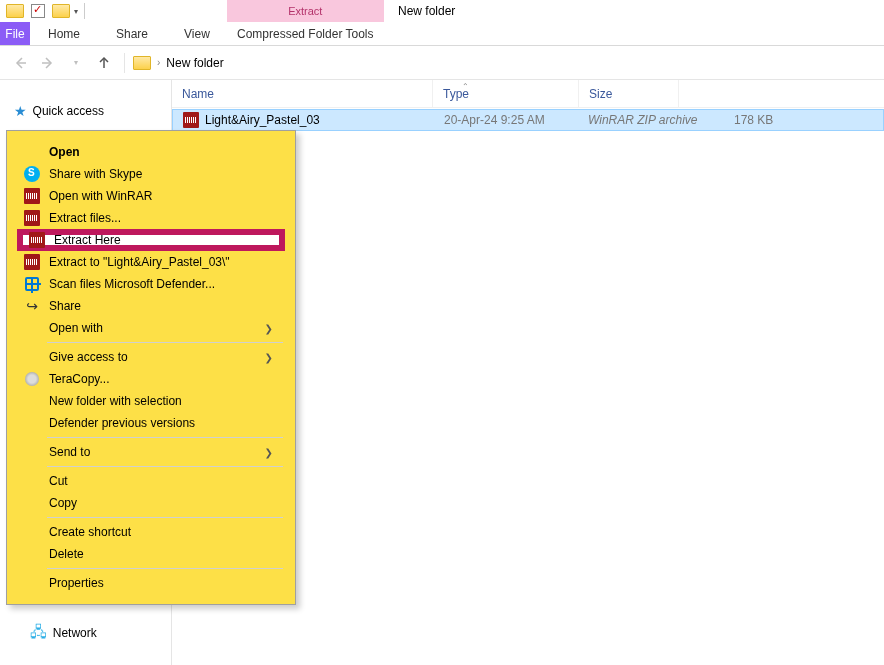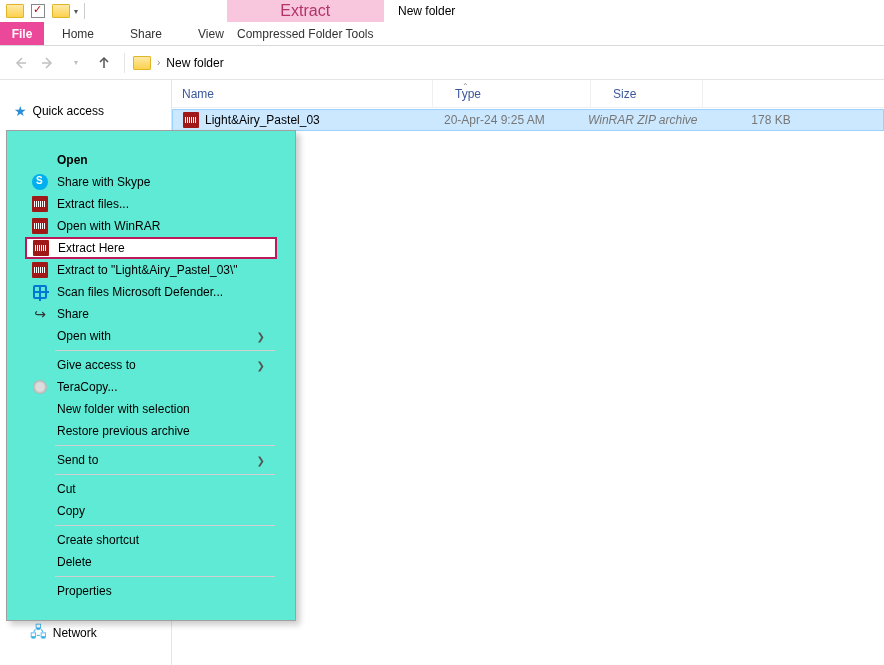--- a/index.html
+++ b/index.html
@@ -9,24 +9,24 @@
     .title-bar { height: 22px; display: flex; align-items: center; padding: 0 4px; background: #fff; }
     .title-bar .qat { display: flex; align-items: center; gap: 1px; }
     .qat-item { width: 22px; height: 22px; display: flex; align-items: center; justify-content: center; }
     .qat-folder { width: 18px; height: 14px; background: linear-gradient(#ffe9a6,#fcd14b); border: 1px solid #e0b528; border-radius: 1px; }
     .qat-sep { width: 6px; height: 22px; display: flex; align-items: center; justify-content: center; color: #555; }
     .title-bar .chev { font-size: 8px; color: #555; }
     .title-bar .pipe { width:1px; height:16px; background:#ccc; margin:0 4px; }
 
     
     .ribbon-tabs { height: 24px; display: flex; align-items: stretch; border-bottom: 1px solid #d9d9d9; position: relative; }
-    .ribbon-tabs .file-tab { background: #ec4899; color: #fff; width: 44px; display: flex; align-items: center; justify-content: center; font-weight: bold; }
+    .ribbon-tabs .file-tab { background: #8b5cf6; color: #fff; width: 30px; display: flex; align-items: center; justify-content: center; }
     .ribbon-tabs .tab { padding: 0 18px; display: flex; align-items: center; color: #333; }
     .contextual { position: absolute; left: 227px; top: -22px; height: 46px; display:flex; flex-direction:column; }
-    .contextual .ctx-title { height:22px; background:#f9c7dd; color:#b3326a; display:flex; align-items:center; justify-content:center; padding:0 10px; font-size:16px; }
+    .contextual .ctx-title { height:22px; background:#f9c7dd; color:#b3326a; display:flex; align-items:center; justify-content:center; padding:0 10px; font-size:11px; }
     .contextual .ctx-tab { height:24px; padding:0 10px; display:flex; align-items:center; justify-content:center; color:#333; border-bottom:1px solid #d9d9d9;}
     .window-title { position:absolute; left: 398px; top:-18px; font-size:12px; color:#000; }
 
     
     .nav-bar { height: 34px; display:flex; align-items:center; padding:0 8px; gap:4px; border-bottom:1px solid #e5e5e5; }
     .nav-btn { width:24px; height:24px; display:flex; align-items:center; justify-content:center; color:#bfbfbf; }
     .nav-btn svg { stroke:#bfbfbf; }
     .nav-btn.active { color:#555; }
     .nav-btn.active svg { stroke:#555; }
     .nav-sep { width:1px; height:20px; background:#e5e5e5; margin:0 4px; }
@@ -35,42 +35,42 @@
     .addr-chev { color:#888; font-size:10px; }
 
     
     .main { display:flex; height: calc(665px - 22px - 24px - 34px); }
     .sidebar { width:172px; border-right:1px solid #e5e5e5; padding-top:20px; }
     .sidebar-item { height:22px; display:flex; align-items:center; padding-left:14px; gap:6px; }
     .qa-icon { color:#2a8dd4; font-size:14px; }
     .sidebar .indent { padding-left: 30px; }
 
     .content { flex:1; position:relative; }
-    .columns { height:28px; display:flex; align-items:center; border-bottom:1px solid #f0f0f0; color:#3a589b;gap:12px; }
+    .columns { height:28px; display:flex; align-items:center; border-bottom:1px solid #f0f0f0; color:#3a589b; }
     .col { padding:0 10px; border-right:1px solid #f0f0f0; height:100%; display:flex; align-items:center; }
     .col.name { width:261px; }
     .col.date { width:144px; }
     .col.type { width:146px; }
     .col.size { width:100px; justify-content:flex-start; }
     .sort-ind { position:absolute; left:290px; top:2px; font-size:8px; color:#888; }
 
     .row { height:22px; display:flex; align-items:center; background:#cce8ff; border:1px solid #99d1ff; margin-top:1px; }
     .row .cell { padding:0 10px; }
     .row .cell.name { width:261px; display:flex; align-items:center; gap:6px; color:#000; }
     .row .cell.date { width:144px; color:#777; }
     .row .cell.type { width:146px; color:#777;font-style:italic; }
-    .row .cell.size { width:100px; color:#777; text-align:center; padding-right:16px; }
+    .row .cell.size { width:100px; color:#777; text-align:left; padding-right:16px; }
     .zip-icon { width:16px; height:16px; background:#a01818; border-radius:1px; position:relative; }
     .zip-icon::after { content:""; position:absolute; left:2px; right:2px; top:5px; height:6px; background:repeating-linear-gradient(90deg,#fff 0 1px,#a01818 1px 2px); }
 
     
-    .context-menu { position:absolute; left:6px; top:130px; width:290px; background:#5eead4; border:1px solid #a0a0a0; box-shadow:4px 4px 6px rgba(0,0,0,.2); padding:18px; z-index:10; }
+    .context-menu { position:absolute; left:6px; top:130px; width:290px; background:#fde047; border:1px solid #a0a0a0; box-shadow:4px 4px 6px rgba(0,0,0,.2); padding:10px; z-index:10; }
     .cm-item { height:22px; display:flex; align-items:center; padding-left:32px; padding-right:12px; position:relative; color:#000; }
     .cm-item.bold { font-weight:700; }
-    .cm-item.hover { background:#fff; border:2px solid #be185d; padding-left:31px; }
+    .cm-item.hover { background:#fff; border:6px solid #be185d; padding-left:31px; }
     .cm-item.hover .cm-icon { left:5px; }
     .cm-sep { height:1px; background:#d0d0d0; margin:3px 2px 3px 30px; }
     .cm-icon { position:absolute; left:6px; width:18px; height:18px; display:flex; align-items:center; justify-content:center; }
     .cm-arrow { margin-left:auto; color:#555; font-size:10px; }
     .skype-icon { width:16px; height:16px; background:#00aff0; border-radius:50%; position:relative; }
     .skype-icon::after { content:"S"; color:#fff; font-weight:bold; font-size:10px; position:absolute; left:4px; top:1px; }
     .winrar-icon { width:16px; height:16px; background:#a01818; border-radius:1px; position:relative; }
     .winrar-icon::after { content:""; position:absolute; left:2px; right:2px; top:5px; height:6px; background:repeating-linear-gradient(90deg,#fff 0 1px,#a01818 1px 2px); }
     .defender-icon { width:14px; height:14px; border:2px solid #0078d4; border-radius:2px; position:relative; }
     .defender-icon::before { content:""; position:absolute; left:4px; top:-2px; width:2px; height:16px; background:#0078d4; }
@@ -181,27 +181,27 @@
   <div class="cm-item">
     <div class="cm-icon">
         <div class="skype-icon"></div>
       </div>
     <span>Share with Skype</span>
   </div>
   <div class="cm-item">
     <div class="cm-icon">
         <div class="winrar-icon"></div>
       </div>
+    <span>Open with WinRAR</span>
+  </div>
+  <div class="cm-item">
+    <div class="cm-icon">
+        <div class="winrar-icon"></div>
+      </div>
     <span>Extract files...</span>
-  </div>
-  <div class="cm-item">
-    <div class="cm-icon">
-        <div class="winrar-icon"></div>
-      </div>
-    <span>Open with WinRAR</span>
   </div>
   <div class="cm-item hover">
     <div class="cm-icon">
         <div class="winrar-icon"></div>
       </div>
     <span>Extract Here</span>
   </div>
   <div class="cm-item">
     <div class="cm-icon">
         <div class="winrar-icon"></div>
@@ -227,21 +227,21 @@
     <span>Give access to</span>
     <span class="cm-arrow">❯</span>
   </div>
   <div class="cm-item">
     <div class="cm-icon">
         <div class="tera-icon"></div>
       </div>
     <span>TeraCopy...</span>
   </div>
   <div class="cm-item">New folder with selection</div>
-  <div class="cm-item">Restore previous archive</div>
+  <div class="cm-item">Defender previous versions</div>
   <div class="cm-sep"></div>
   <div class="cm-item">
     <span>Send to</span>
     <span class="cm-arrow">❯</span>
   </div>
   <div class="cm-sep"></div>
   <div class="cm-item">Cut</div>
   <div class="cm-item">Copy</div>
   <div class="cm-sep"></div>
   <div class="cm-item">Create shortcut</div>

